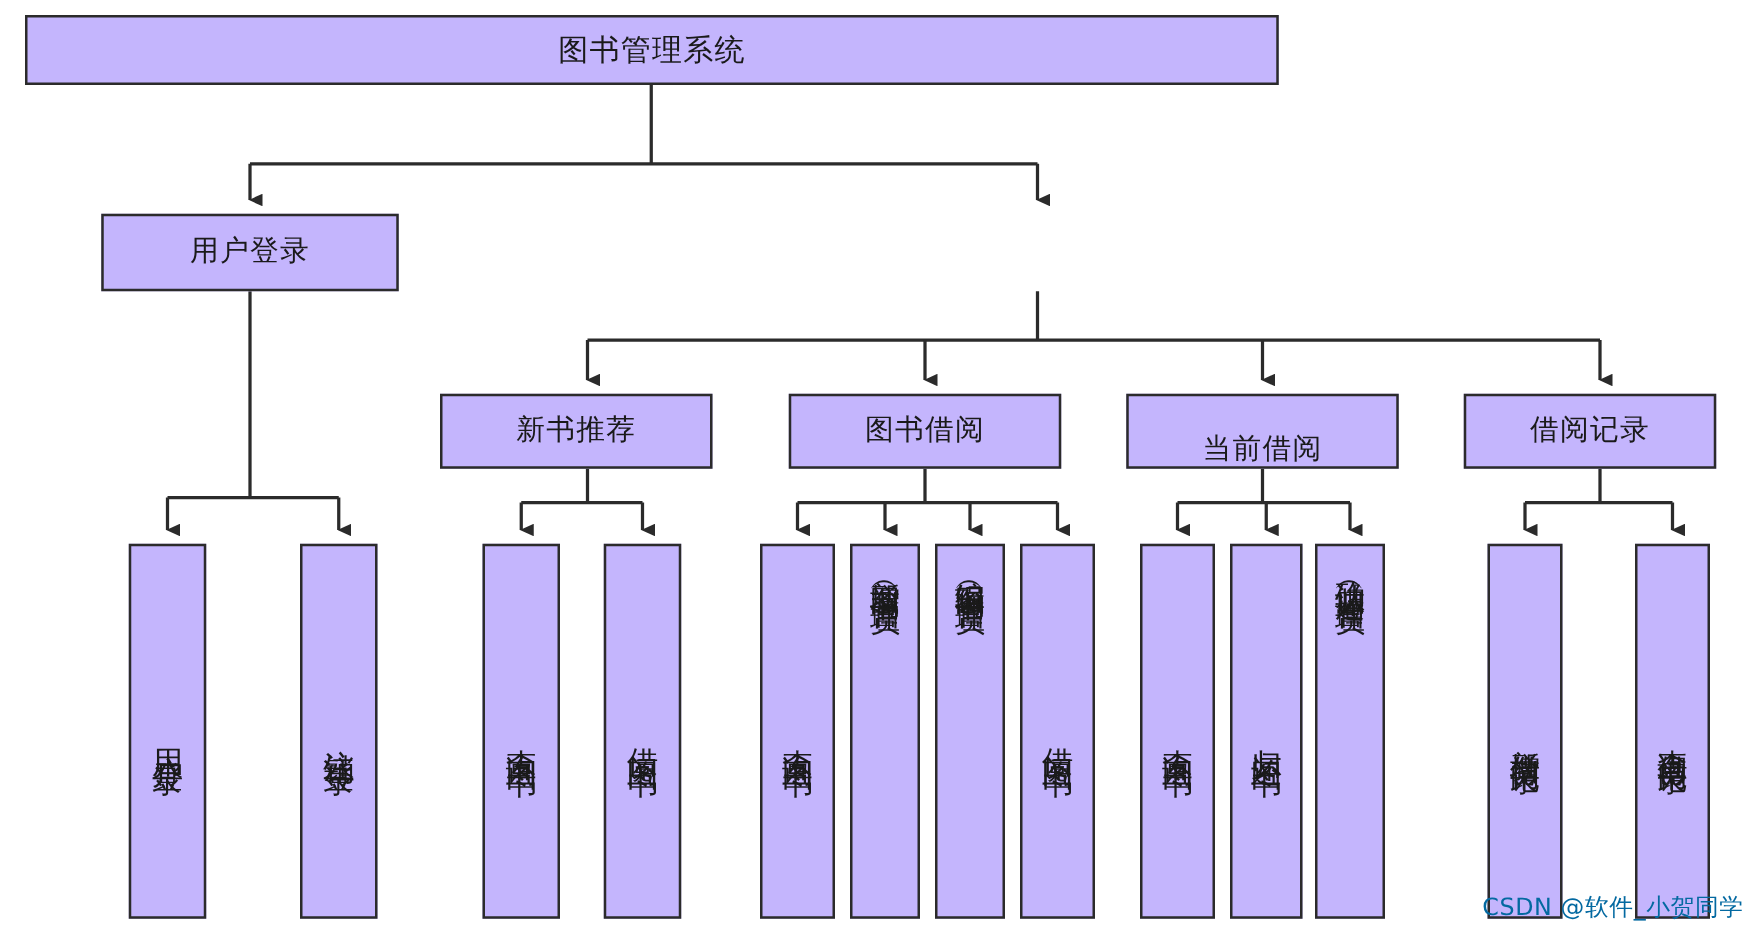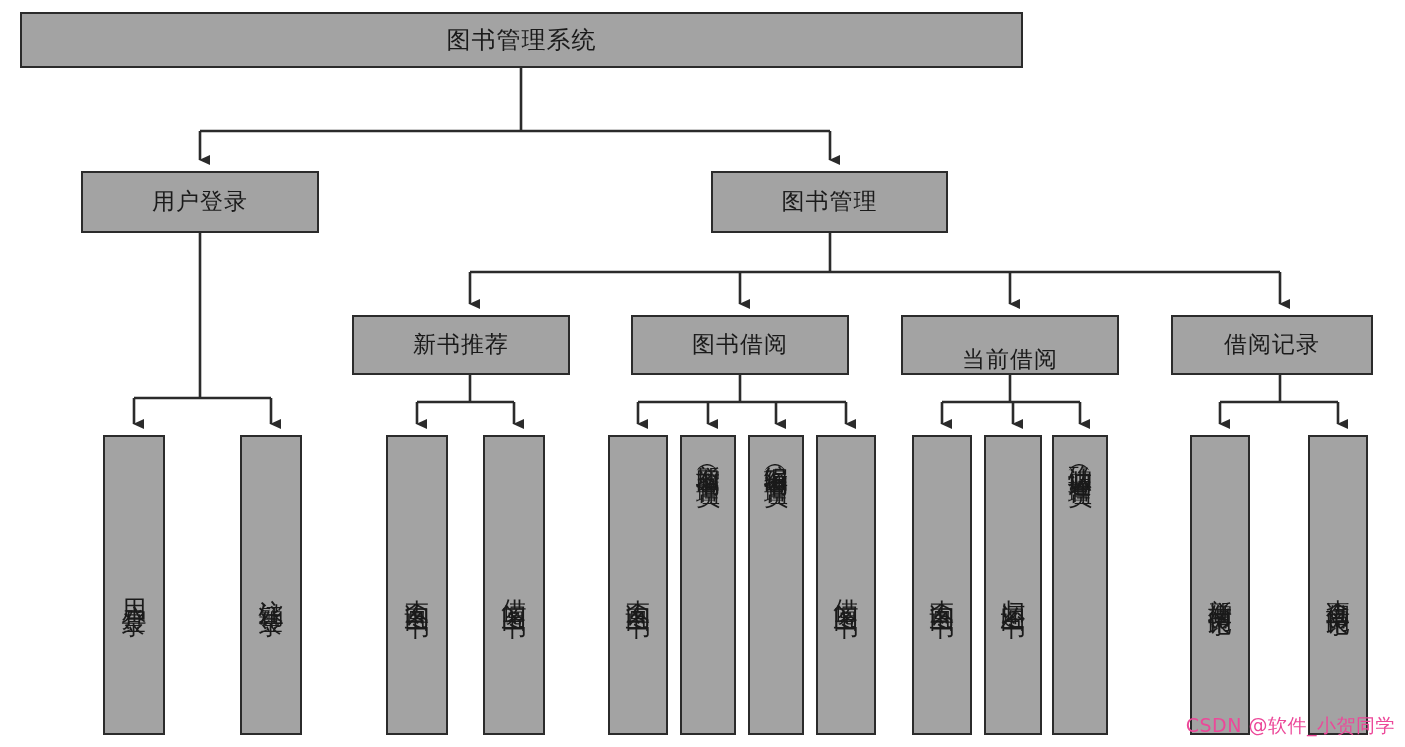--- a/index.html
+++ b/index.html
@@ -22,21 +22,21 @@
     left: 0;
     top: 0;
     width: 1405px;
     height: 747px;
     pointer-events: none;
   }
   .node {
     position: absolute;
     box-sizing: border-box;
     border: 2px solid #2b2b2b;
-    background: #a3a3a3;
+    background: #c4b5fd;
     display: flex;
     align-items: center;
     justify-content: center;
     color: #1a1a1a;
   }
   .node .label {
     display: block;
     text-align: center;
     line-height: 1.18;
   }
@@ -63,21 +63,21 @@
   }
   .node.v.tall .label {
     font-size: 24px;
     letter-spacing: 3px;
   }
   .watermark {
     position: absolute;
     right: 10px;
     bottom: 8px;
     font-size: 19px;
-    color: #ec4899;
+    color: #0369a1;
     white-space: nowrap;
     letter-spacing: 0.5px;
   }
 </style>
 </head>
 <body>
 
 <div id="canvas">
 
   <svg class="wires" viewBox="0 0 1405 747" xmlns="http://www.w3.org/2000/svg">
@@ -130,23 +130,20 @@
     </g>
   </svg>
 
   <div class="node h root" style="left:20px; top:12px; width:1003px; height:56px;">
     <span class="label">图书管理系统</span>
   </div>
 
   <div class="node h" style="left:81px; top:171px; width:238px; height:62px;">
     <span class="label">用户登录</span>
   </div>
-  <div class="node h" style="left:711px; top:171px; width:237px; height:62px;">
-    <span class="label">图书管理</span>
-  </div>
 
   <div class="node h" style="left:352px; top:315px; width:218px; height:60px;">
     <span class="label">新书推荐</span>
   </div>
   <div class="node h" style="left:631px; top:315px; width:218px; height:60px;">
     <span class="label">图书借阅</span>
   </div>
   <div class="node h" style="left:901px; top:315px; width:218px; height:60px;align-items:flex-end;">
     <span class="label">当前借阅</span>
   </div>

